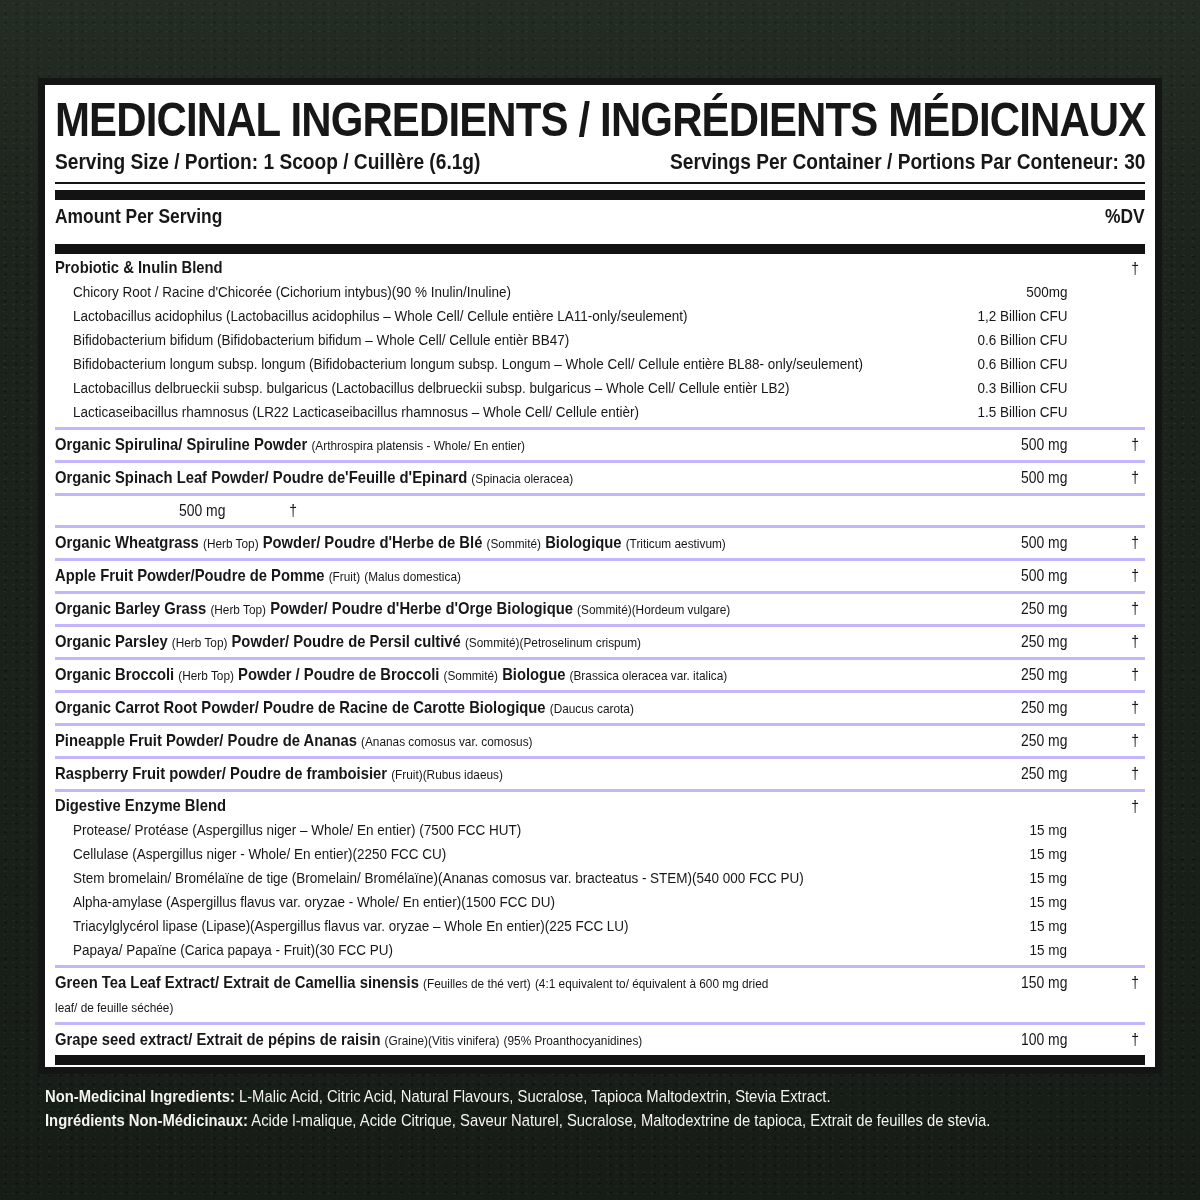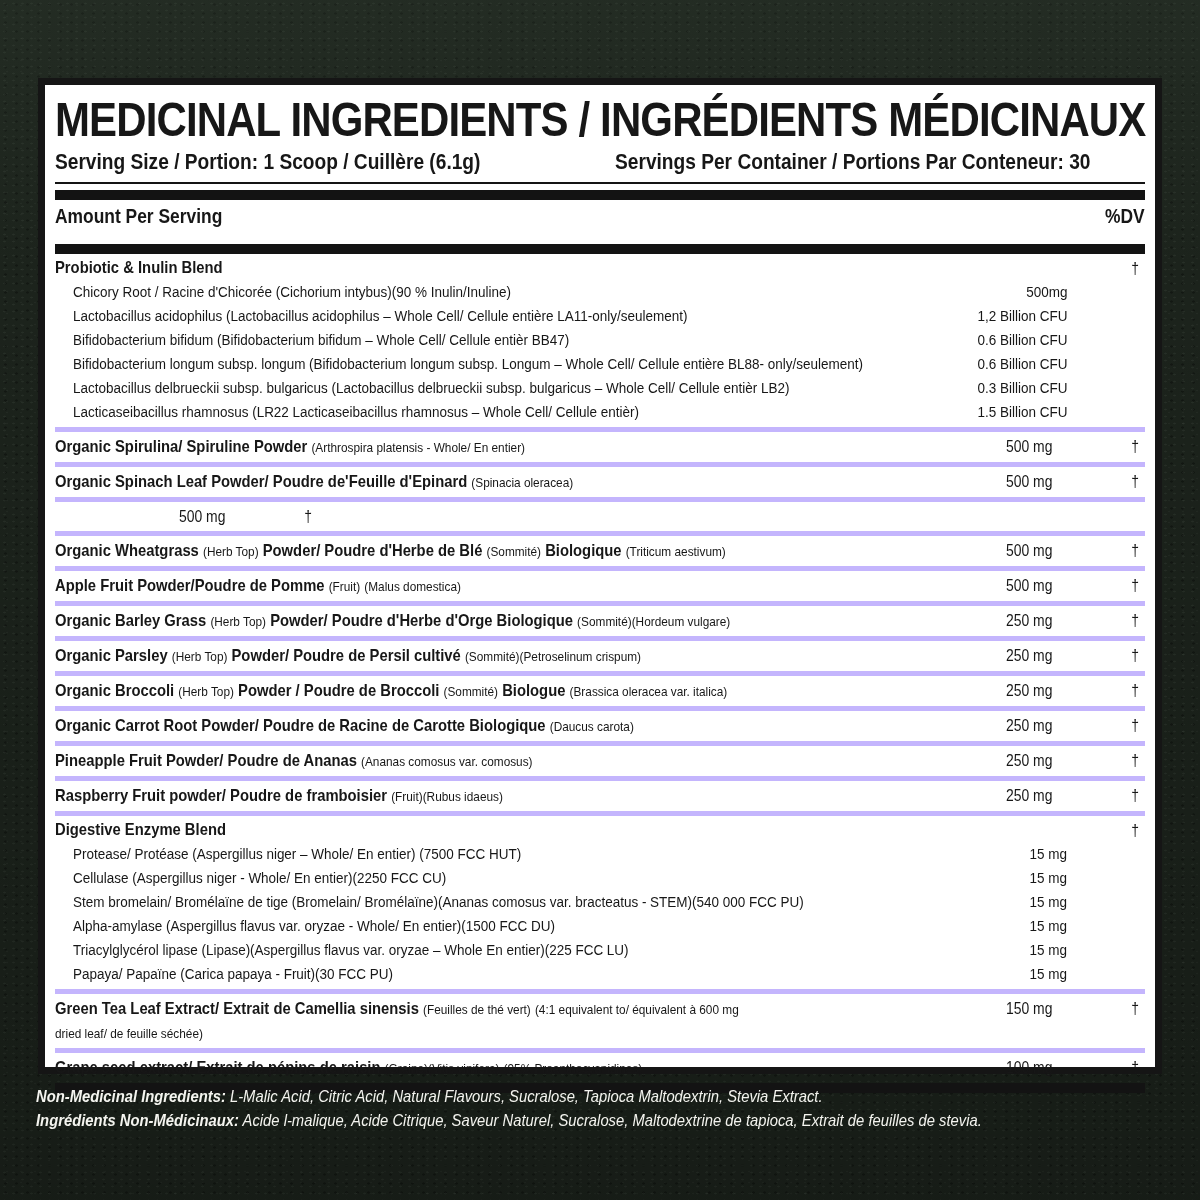--- a/index.html
+++ b/index.html
@@ -17,41 +17,41 @@
   .panel{
     position:absolute;left:38px;top:78px;width:1124px;height:996px;
     background:#ffffff;border:7px solid #151515;box-sizing:border-box;
     padding:2px 10px 0 10px;
   }
   
   .t{display:inline-block;transform:scaleX(0.87);transform-origin:0 50%;white-space:nowrap;}
   .ta{transform-origin:100% 50%;}
   .t.wrap{white-space:normal;}
   .title{font-size:49px;font-weight:800;letter-spacing:-1px;line-height:56px;margin:4px 6px 2px 0;}
-  .serving{display:flex;align-items:baseline;font-size:22px;font-weight:700;line-height:26px;margin:2px 0 7px 0;}
+  .serving{display:flex;justify-content:space-between;align-items:baseline;font-size:22px;font-weight:700;line-height:26px;margin:2px 0 7px 0;}
   .rule-thin{height:2px;background:#141414;}
   .bar{height:10px;background:#131313;margin-top:6px;}
   .bar.tight{margin-top:0;}
   .header-row{display:flex;justify-content:space-between;align-items:center;font-size:20px;font-weight:700;padding:5px 0 16px 0;}
-  #rows .row{border-bottom:5px solid #c4b5fd;padding:3px 0;}
+  #rows .row{border-bottom:3px solid #c4b5fd;padding:3px 0;}
   #rows .row:last-child{border-bottom:none;}
   .line{display:flex;align-items:flex-start;}
   .cell{box-sizing:border-box;}
   .cell.name{flex:1;min-width:0;}
   .cell.amt{width:170px;text-align:right;}
   .cell.dv{width:78px;text-align:right;padding-right:6px;}
   .cell.amt .t,.cell.dv .t{font-size:16px;font-weight:400;line-height:23px;}
   .line.blend-title{font-size:17px;font-weight:700;line-height:22px;}
-  .line.single{font-size:17px;font-weight:700;line-height:23px;gap:15px;}
+  .line.single{font-size:17px;font-weight:700;line-height:23px;}
   .line.sub{font-size:15.5px;font-weight:400;line-height:24px;}
   .line.sub .cell.name{padding-left:18px;}
   .line.sub .cell.amt .t{font-size:15.5px;line-height:24px;}
   .paren{font-size:0.8em;font-weight:400;}
   .footnote{font-size:17px;font-weight:500;padding:6px 0 0 0;line-height:22px;}
-  .non-med{position:absolute;left:36px;top:1086px;width:1120px;color:#f4f4ef;font-size:17px;line-height:22px;font-style:italic;}
+  .non-med{position:absolute;left:45px;top:1086px;width:1120px;color:#f4f4ef;font-size:17px;line-height:22px;}
   .non-med .nline{margin-bottom:2px;}
   .non-med b{font-weight:700;}
 </style>
 </head>
 <body>
 
 <div class="stage">
 
   <div class="panel">
 

